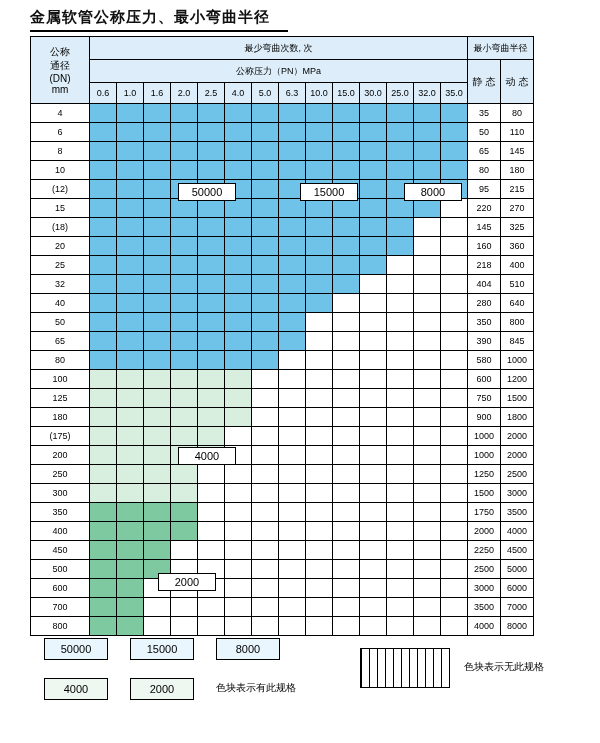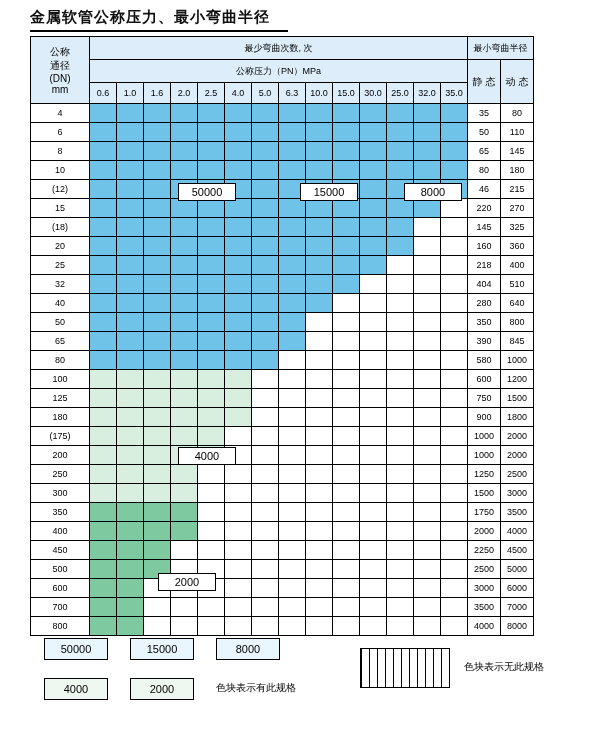--- a/index.html
+++ b/index.html
@@ -200,21 +200,21 @@
             <td class="colP f-blue" style="height: 18px;"></td>
             <td class="colP f-blue" style="height: 18px;"></td>
             <td class="colP f-blue" style="height: 18px;"></td>
             <td class="colP f-blue" style="height: 18px;"></td>
             <td class="colP f-blue" style="height: 18px;"></td>
             <td class="colP f-blue" style="height: 18px;"></td>
             <td class="colP f-blue" style="height: 18px;"></td>
             <td class="colP f-blue" style="height: 18px;"></td>
             <td class="colP f-blue" style="height: 18px;"></td>
             <td class="colP f-blue" style="height: 18px;"></td>
-            <td class="cellR colR">46</td>
+            <td class="cellR colR">95</td>
             <td class="cellR colR">215</td>
           </tr>
           <tr>
             <td class="cellDN">15</td>
             <td class="colP f-blue" style="height: 18px;"></td>
             <td class="colP f-blue" style="height: 18px;"></td>
             <td class="colP f-blue" style="height: 18px;"></td>
             <td class="colP f-blue" style="height: 18px;"></td>
             <td class="colP f-blue" style="height: 18px;"></td>
             <td class="colP f-blue" style="height: 18px;"></td>

